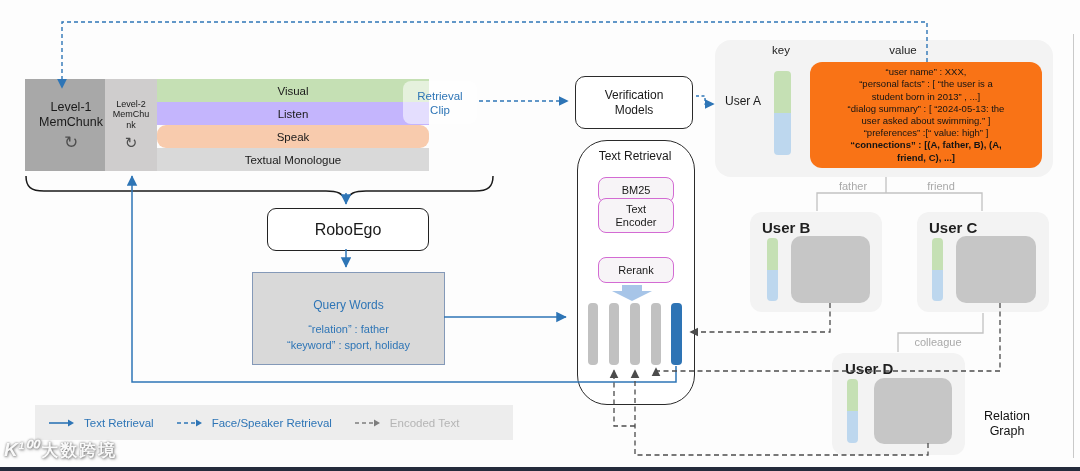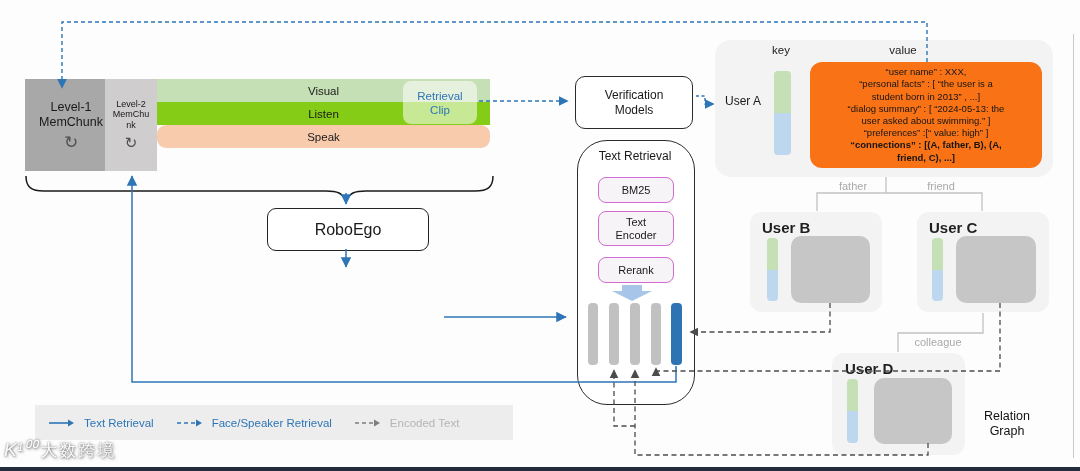--- a/index.html
+++ b/index.html
@@ -11,23 +11,23 @@
   .center{display:flex;align-items:center;justify-content:center;text-align:center;}
   .col{flex-direction:column;}
 
   
   .stream-title{left:250px;top:51px;width:260px;font-size:12.5px;color:#111;}
   .lvl1{left:25px;top:79px;width:92px;height:92px;background:#a8a8a8;font-size:12.5px;line-height:15px;}
   .lvl2{left:105px;top:79px;width:52px;height:92px;background:#cfcdcd;font-size:9px;line-height:10.5px;}
   .refresh{color:#4f4f4f;font-size:17px;line-height:17px;margin-top:4px;}
   .refresh.small{font-size:15px;}
   .rows{left:157px;top:79px;width:343px;}
-  .srow{width:333px;height:23px;font-size:11.5px;display:flex;align-items:center;justify-content:center;}
+  .srow{width:272px;height:23px;font-size:11.5px;display:flex;align-items:center;justify-content:center;}
   .r-visual{background:#c5e0b4;}
-  .r-listen{background:#84cc16;}
+  .r-listen{background:#c4b5fd;}
   .r-speak{background:#f8cbad;border-radius:9px;}
   .r-mono{background:#d9d9d9;}
   .clip{left:403px;top:81px;width:74px;height:43px;background:rgba(255,255,255,0.55);
     border-radius:8px;color:#2e75b6;font-size:11.5px;line-height:14px;}
 
   
   .roboego{left:267px;top:208px;width:160px;height:41px;background:#fff;border:1.4px solid #222;
     border-radius:9px;font-size:16px;}
   .query{left:252px;top:272px;width:191px;height:91px;background:#d9d9d9;border:1px solid #8499b8;
     color:#2e75b6;}
@@ -37,21 +37,21 @@
 
   
   .verif{left:575px;top:76px;width:116px;height:51px;background:#fff;border:1.3px solid #2b2b2b;
     border-radius:10px;font-size:12px;line-height:15px;}
   .panel{left:577px;top:140px;width:116px;height:263px;background:#fff;border:1.3px solid #2b2b2b;
     border-radius:30px;}
   .panel-title{left:577px;top:149px;width:116px;font-size:12px;}
   .stage{left:598px;width:74px;background:#f7f4f7;border:1.4px solid #d36bd3;border-radius:8px;
     font-size:11px;line-height:13px;}
   .stage.s1{top:177px;height:24px;}
-  .stage.s2{top:211px;height:33px;}
+  .stage.s2{top:198px;height:33px;}
   .stage.s3{top:257px;height:24px;}
   .bar{top:303px;width:10px;height:62px;background:#c1c1c1;border-radius:4px;}
   .bar.blue{width:11px;background:#2e74b5;}
 
   
   .cardA{left:715px;top:40px;width:338px;height:137px;background:#f3f3f3;border-radius:16px;}
   .kv-label{font-size:11.5px;color:#222;}
   .keybar{border-radius:4px;overflow:hidden;display:flex;flex-direction:column;}
   .keybar .g{background:#c5e0b4;flex:1;}
   .keybar .b{background:#bdd7ee;flex:1;}
@@ -69,21 +69,21 @@
   
   .legend{left:35px;top:405px;width:478px;height:35px;background:#ededed;display:flex;align-items:center;
     padding-left:13px;box-sizing:border-box;}
   .legend .lt{font-size:11.5px;}
   .legend .blue{color:#2e75b6;}
   .legend .gray{color:#b5b5b5;}
   .legend svg{margin-right:9px;}
   .legend .lt{margin-right:22px;}
 
   .watermark{left:4px;top:436px;display:flex;align-items:flex-end;color:rgba(255,255,255,0.95);
-    text-shadow:0 0 2px rgba(110,110,110,0.9),1px 1px 3px rgba(90,90,90,0.7);font-weight:normal;}
+    text-shadow:0 0 2px rgba(110,110,110,0.9),1px 1px 3px rgba(90,90,90,0.7);font-weight:bold;}
   .wm-logo{font-size:19px;font-style:italic;margin-right:4px;}
   .wm-text{font-size:17px;letter-spacing:2px;}
   .bottombar{left:0;top:467px;width:1080px;height:4px;background:#242b3c;}
   .edgeline{left:1073px;top:34px;width:1px;height:424px;background:#c9c9c9;}
   svg.overlay{position:absolute;left:0;top:0;pointer-events:none;}
 </style>
 </head>
 <body>
 
 <div id="canvas">
@@ -99,31 +99,38 @@
     <span>Level-2</span>
     <span>MemChu</span>
     <span>nk</span>
     <span class="refresh small">↻</span>
   </div>
 
   <div class="abs rows">
     <div class="srow r-visual">Visual</div>
     <div class="srow r-listen">Listen</div>
     <div class="srow r-speak">Speak</div>
+    <div class="srow r-mono">Textual Monologue</div>
   </div>
 
   <div class="abs center col clip">
     <span>Retrieval</span>
     <span>Clip</span>
   </div>
 
   <div class="abs center roboego">
     <span>RoboEgo</span>
   </div>
 
+  <div class="abs center col query">
+    <span class="qtitle">Query Words</span>
+    <span class="qgap"></span>
+    <span class="qline">“relation” : father</span>
+    <span class="qline">“keyword” : sport, holiday</span>
+  </div>
 
   <div class="abs center col verif">
     <span>Verification</span>
     <span>Models</span>
   </div>
 
   <div class="abs panel"></div>
   <div class="abs center panel-title">Text Retrieval</div>
 
   <div class="abs center stage s1">

